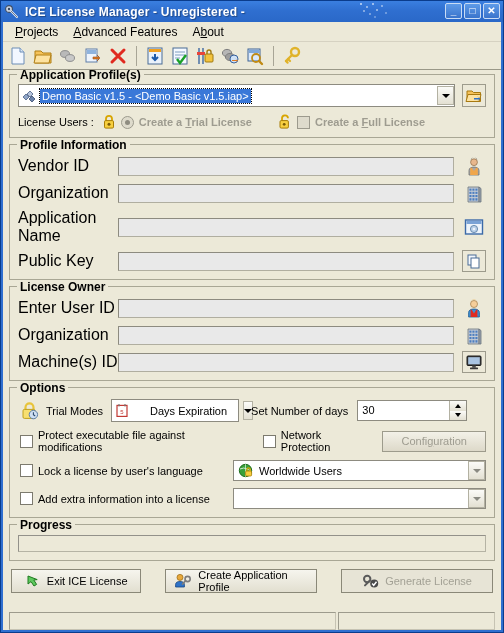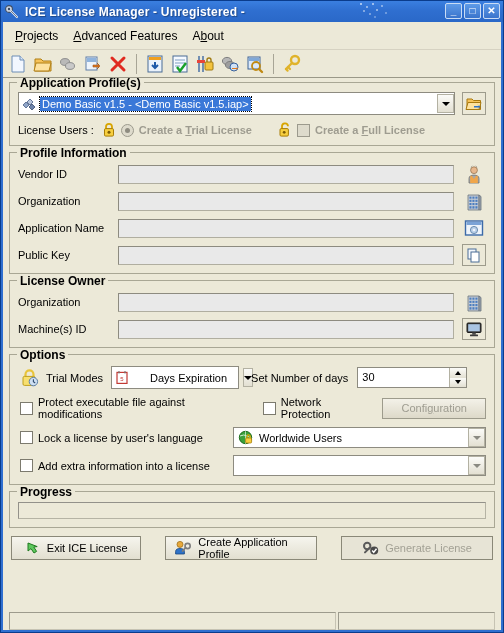--- a/index.html
+++ b/index.html
@@ -64,21 +64,21 @@
   #client {
     flex: 1 1 auto;
     background: #ece9d8;
     display: flex; flex-direction: column;
     margin: 0 2px 2px 2px;
     overflow: hidden;
   }
 
   
   #menubar {
-    height: 28px; background: #ece9d8;
+    height: 20px; background: #ece9d8;
     display: flex; align-items: center;
     padding-left: 5px; gap: 1px;
     flex: 0 0 auto;
     border-bottom: 1px solid #d6d2c2;
   }
   .menu-item {
     padding: 2px 7px; font-size: 12px; color: #000;
     white-space: nowrap;
   }
   .menu-item u { text-decoration: underline; }
@@ -113,21 +113,21 @@
   }
   .group > .legend {
     position: absolute; top: -7px; left: 7px;
     background: #ece9d8; padding: 0 3px;
     font-size: 12px; font-weight: bold; color: #000;
   }
 
   
   .row { display: flex; align-items: center; margin-bottom: 5px; }
   .row:last-child { margin-bottom: 0; }
-  .field-label { width: 100px; font-size: 11px; color: #000; flex: 0 0 auto; }
+  .field-label { width: 100px; font-size: 16px; color: #000; flex: 0 0 auto; }
   .textbox {
     flex: 1 1 auto; height: 19px;
     background: #e9e9e9;
     border: 1px solid #b0aea0;
     border-top-color: #8d8b80; border-left-color: #8d8b80;
     margin-right: 8px;
   }
   .side-icon { width: 24px; height: 22px; flex: 0 0 auto; position: relative; }
   .side-icon.framed {
     border: 1px solid #9d9b8c;
@@ -469,20 +469,32 @@
               <rect x="2" y="2" width="8" height="10" fill="#f3f7fc" stroke="#4a6c95" stroke-width="1"></rect>
               <rect x="5" y="5" width="8" height="10" fill="#ffffff" stroke="#4a6c95" stroke-width="1"></rect>
             </svg>
           </span>
         </div>
       </div>
 
       <div class="group" style="padding-top:10px;">
         <div class="legend">License Owner</div>
 
+        <div class="row">
+          <span class="field-label">Enter User ID</span>
+          <span class="textbox"></span>
+          <span class="side-icon" style="display:flex;align-items:center;justify-content:center;">
+            <svg width="18" height="20" viewBox="0 0 18 20">
+              <path d="M3.6 19 v-4.4 c0-2.5 2.3-3.6 5.4-3.6 s5.4 1.1 5.4 3.6 V19 z" fill="#3e8ed0" stroke="#1f5d96" stroke-width=".8"></path>
+              <path d="M6.6 11.4 L9 15.4 l2.4-4 1 .5 V19 H5.6 v-7.1 z" fill="#e02a20"></path>
+              <circle cx="9" cy="6" r="3.5" fill="#f5ce9a" stroke="#a07a48" stroke-width=".7"></circle>
+              <path d="M5.5 5.2 a3.5 3.5 0 0 1 7 0 c0 -2.4 -1.6 -3.6 -3.5 -3.6 S5.5 2.8 5.5 5.2z" fill="#e8a93c"></path>
+            </svg>
+          </span>
+        </div>
 
         <div class="row">
           <span class="field-label">Organization</span>
           <span class="textbox"></span>
           <span class="side-icon" style="display:flex;align-items:center;justify-content:center;">
             <svg width="18" height="20" viewBox="0 0 18 20">
               <path d="M3 4 h11 v15 h-11 z" fill="#c6ccd4" stroke="#6b737d" stroke-width=".8"></path>
               <path d="M14 4 l2 1.5 v13.5 h-2 z" fill="#9aa2ac" stroke="#6b737d" stroke-width=".8"></path>
               <g fill="#4c7ec0">
                 <rect x="4.4" y="5.6" width="2.1" height="2.1"></rect>

